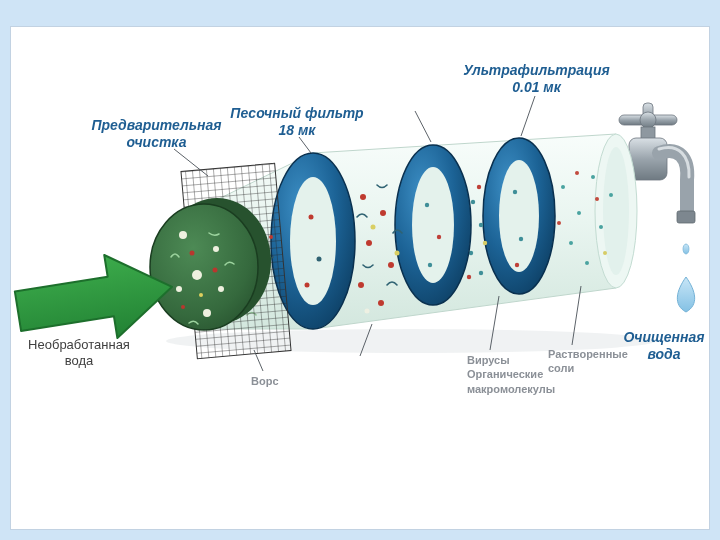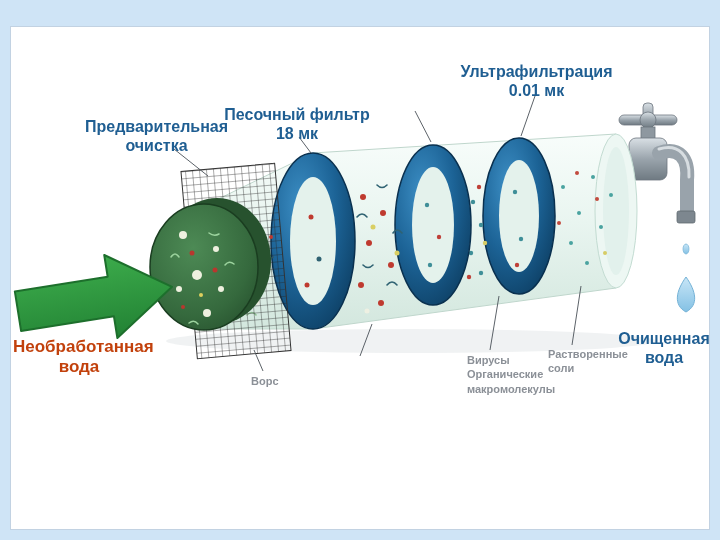--- a/index.html
+++ b/index.html
@@ -19,22 +19,22 @@
     box-sizing:border-box;
   }
   .diagram-svg{position:absolute;left:0;top:0;}
   .lbl{
     position:absolute;
     white-space:pre-line;
     text-align:center;
     line-height:1.2;
     pointer-events:none;
   }
-  .lbl-stage{color:#1f5e92;font-weight:bold;font-size:16px;}
-  .lbl-green{color:#c2410c;font-weight:bold;font-size:17px;}
+  .lbl-stage{color:#1f5e92;font-weight:bold;font-size:14px;font-style:italic;}
+  .lbl-green{color:#404040;font-weight:normal;font-size:13px;}
   .lbl-gray{color:#8b9097;font-weight:bold;font-size:11px;text-align:left;line-height:1.3;}
 </style>
 </head>
 <body>
 
 <div class="slide">
   <div class="surface">
 
     <svg class="diagram-svg" width="700" height="504" viewBox="0 0 700 504" xmlns="http://www.w3.org/2000/svg">
       <defs>

